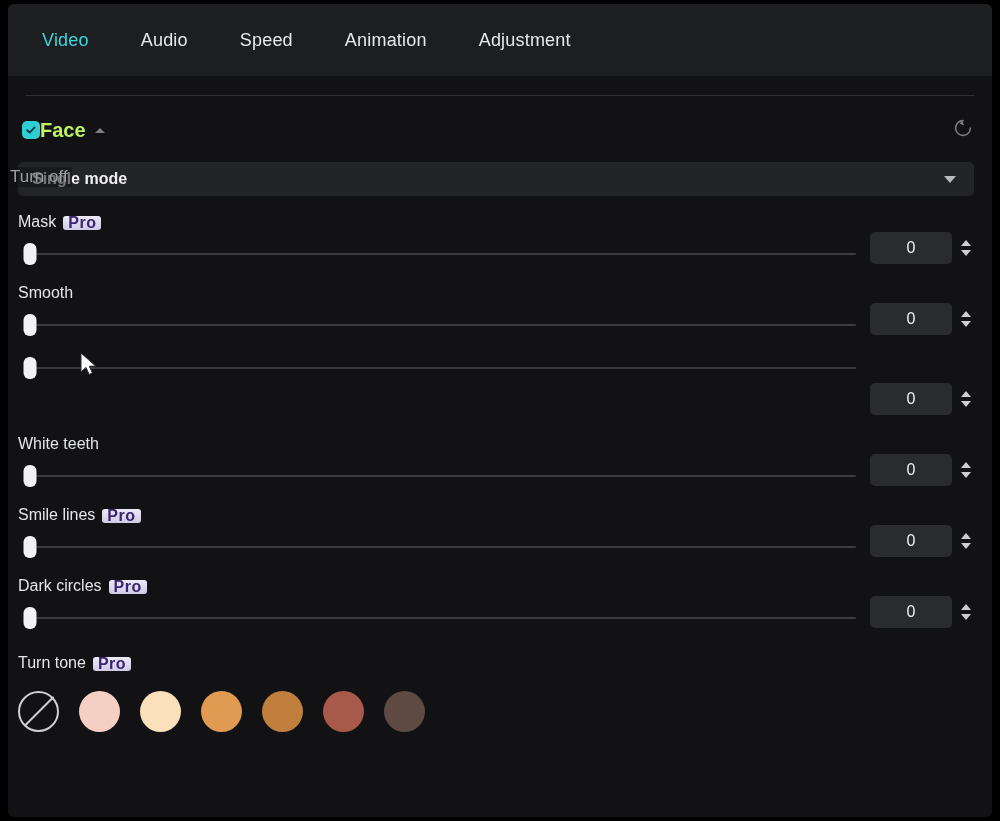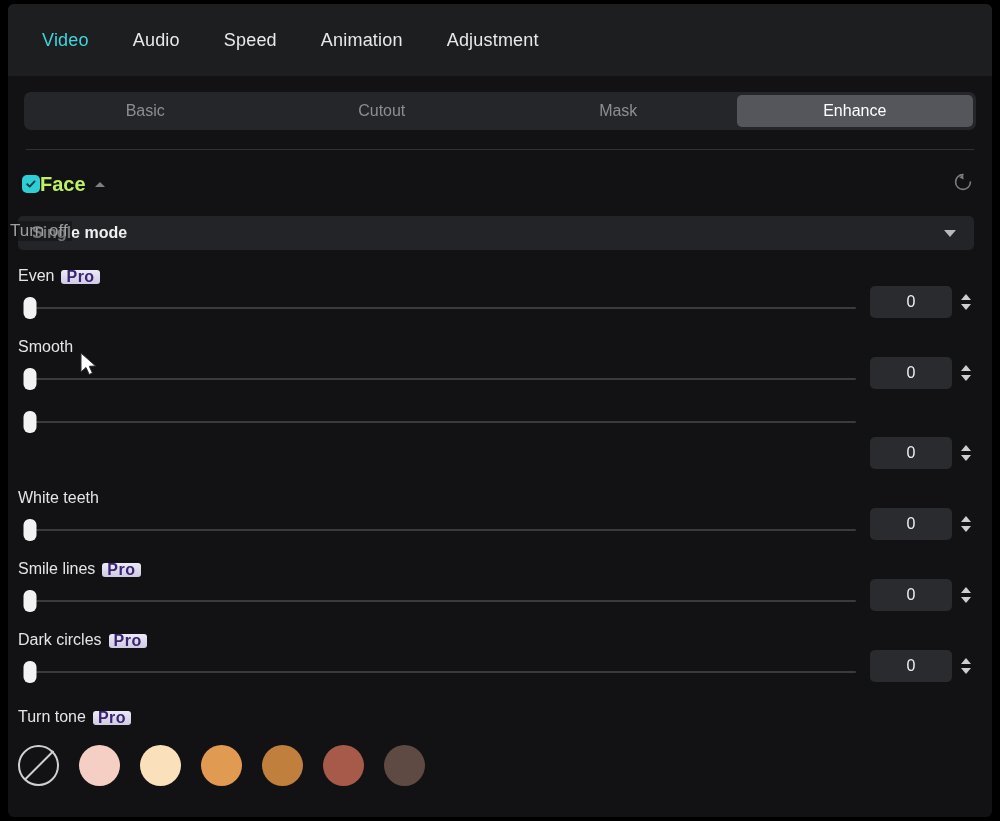--- a/index.html
+++ b/index.html
@@ -24,21 +24,21 @@
     overflow: hidden;
   }
 
   
   .topbar {
     height: 72px;
     background: #1d1e20;
     display: flex;
     align-items: center;
     padding-left: 12px;
-    gap: 0px;
+    gap: 8px;
   }
   .toptab {
     font-size: 18px;
     color: #e8e9ea;
     padding: 6px 22px;
     letter-spacing: .2px;
     cursor: pointer;
     white-space: nowrap;
   }
   .toptab.active { color: #3fd5de; }
@@ -298,26 +298,20 @@
 <div class="app">
 
   <div class="topbar">
     <div class="toptab active">Video</div>
     <div class="toptab">Audio</div>
     <div class="toptab">Speed</div>
     <div class="toptab">Animation</div>
     <div class="toptab">Adjustment</div>
   </div>
 
-  <div class="segwrap">
-    <div class="seg">Basic</div>
-    <div class="seg">Cutout</div>
-    <div class="seg">Mask</div>
-    <div class="seg active">Enhance</div>
-  </div>
 
   <div class="divider"></div>
 
   <div class="facerow">
     <div class="checkbox">
       <svg width="12" height="12" viewBox="0 0 12 12">
         <path d="M2.2 6.2 L4.7 8.6 L9.6 3.4" stroke="#0d3b40" stroke-width="1.9" fill="none" stroke-linecap="round" stroke-linejoin="round"></path>
       </svg>
     </div>
     <div class="face-label">Face</div>
@@ -334,21 +328,21 @@
   <div class="dropdown">
     <div class="dropdown-value">Single mode</div>
     <div class="chev-down"></div>
     <div class="tooltip">Turn off</div>
   </div>
 
   <div class="rows">
 
     <div class="row">
       <div class="row-label">
-        <span class="txt">Even</span>
+        <span class="txt">Mask</span>
         <span class="pro-badge">Pro</span>
       </div>
       <div class="slider">
         <div class="track"></div>
         <div class="handle"></div>
       </div>
       <div class="numwrap">
         <div class="numbox">0</div>
         <div class="stepper">
           <div class="step-up"></div>

